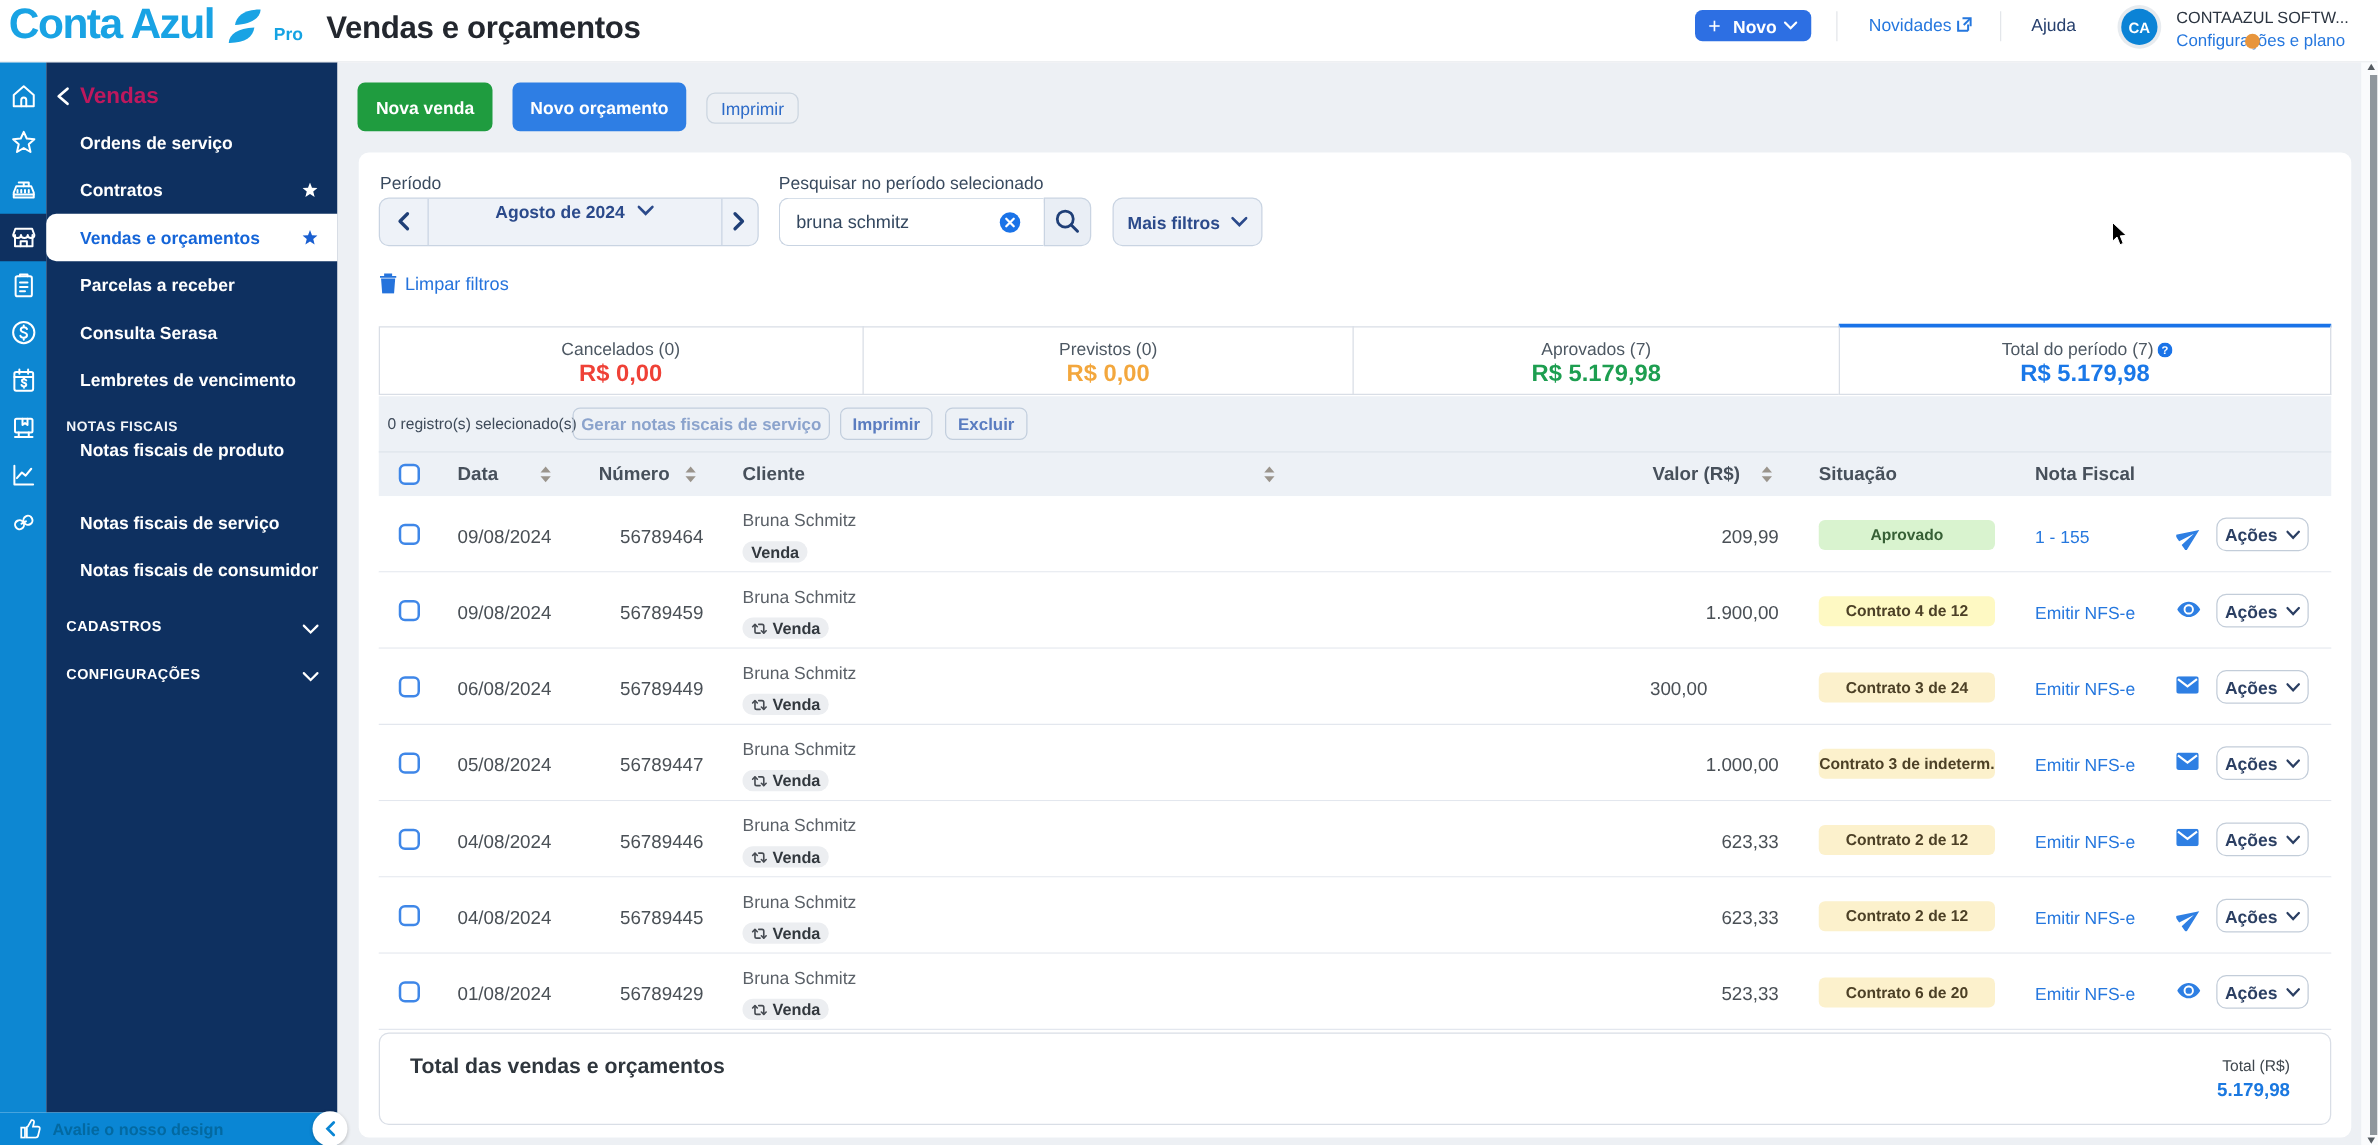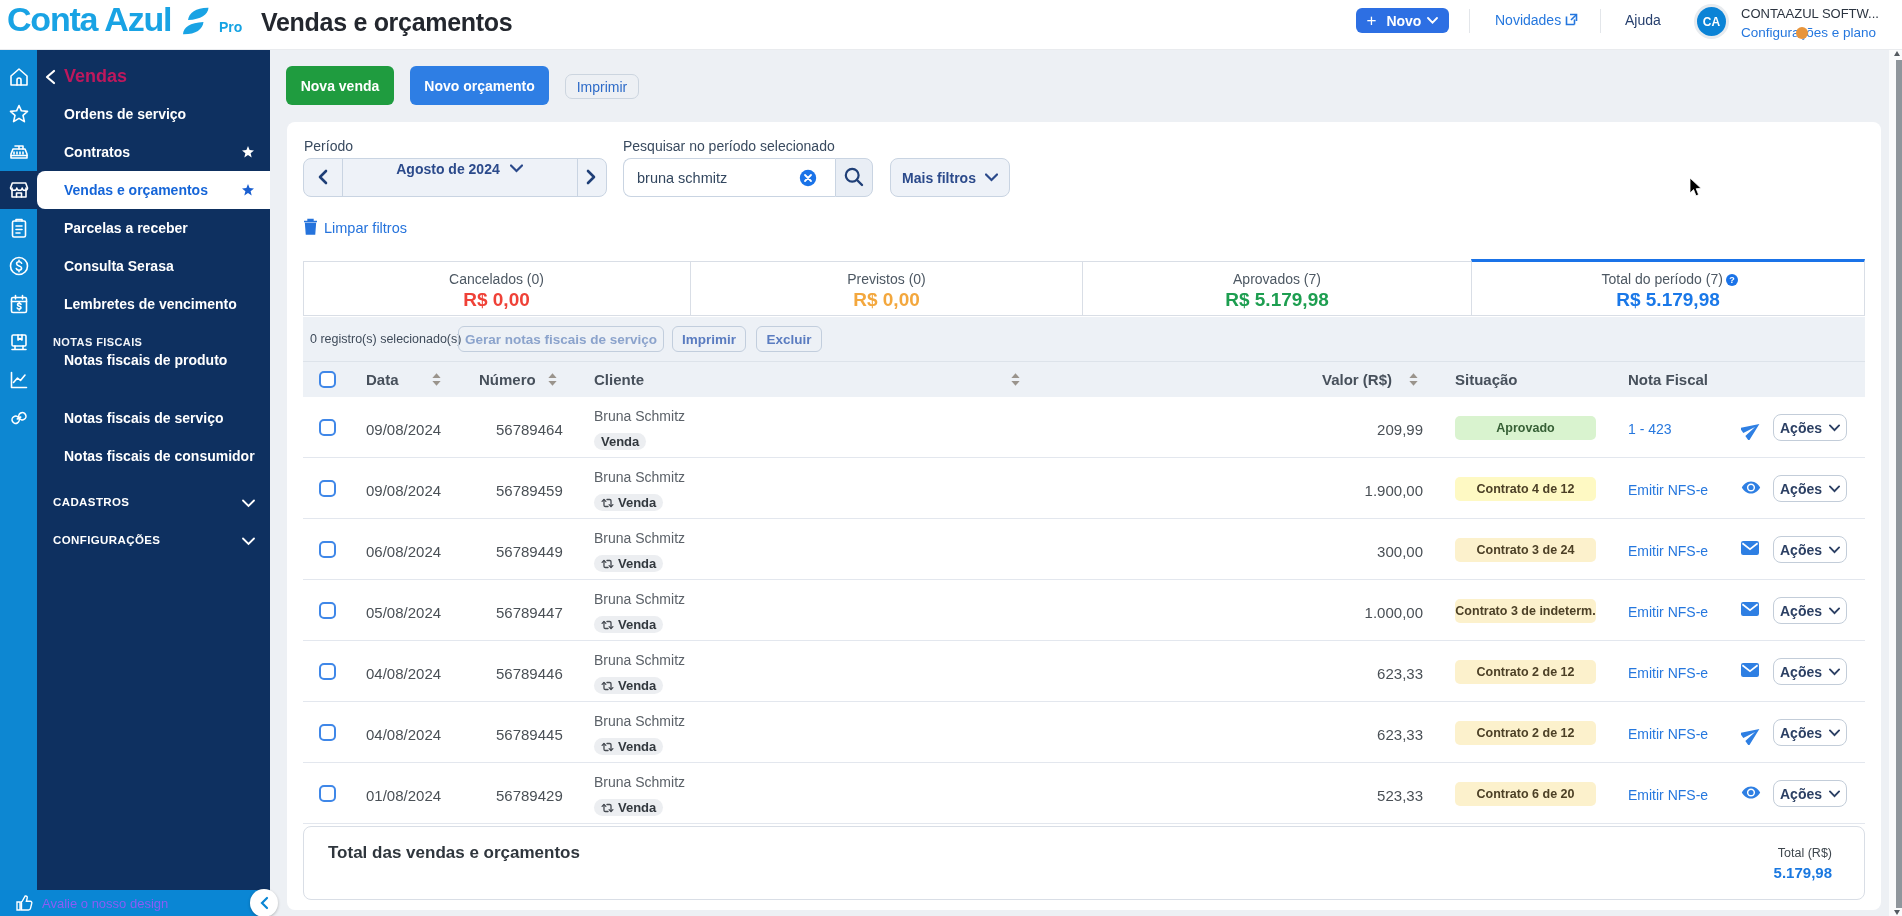--- a/index.html
+++ b/index.html
@@ -114,21 +114,21 @@
   </svg>
 <div class="abs" style="left:53px;top:534px;font-size:11.5px;font-weight:bold;color:#fff;letter-spacing:0.4px">CONFIGURAÇÕES</div>
 <svg class="abs" style="left:242px;top:537px" width="13" height="9" viewBox="0 0 13 9">
     <path d="M1 1.5 L6.5 7 L12 1.5" stroke="#fff" stroke-width="1.8" fill="none" stroke-linecap="round"></path>
   </svg>
 
 <div class="abs" style="left:0;top:890px;width:270px;height:26px;background:#0a86d4"></div>
 <svg class="abs" style="left:16px;top:895px" width="17" height="16" viewBox="0 0 17 16">
     <path d="M1 7 L4 7 L4 15 L1 15 Z M5.5 15 L12.5 15 C13.6 15 14.3 14.4 14.5 13.4 L15.8 8.2 C16 7.2 15.4 6.3 14.3 6.3 L10.4 6.3 L11.2 3 C11.5 1.8 10.8 1 9.7 1 L9.2 1 L6.2 6.3 L5.5 6.6 Z" fill="none" stroke="#fff" stroke-width="1.4"></path>
   </svg>
-<div class="abs" style="left:42px;top:896px;font-size:13px;font-weight:normal;color:#8b5cf6">Avalie o nosso design</div>
+<div class="abs" style="left:42px;top:896px;font-size:13px;font-weight:bold;color:#0369a1">Avalie o nosso design</div>
 <div class="abs" style="left:250px;top:889px;width:28px;height:28px;border-radius:50%;background:#fff;box-shadow:0 1px 3px rgba(0,0,0,.25);z-index:6"></div>
 <svg class="abs" style="left:259px;top:896px;z-index:7" width="10" height="14" viewBox="0 0 10 14">
     <path d="M8 2 L3 7 L8 12" stroke="#0a86d4" stroke-width="2.2" fill="none" stroke-linecap="round"></path>
   </svg>
 
 <div class="abs" style="left:270px;top:50px;width:1632px;height:866px;background:#edf0f4"></div>
 
 <div class="abs" style="left:286px;top:66px;width:108px;height:39px;background:#1f9c3f;border-radius:6px;display:flex;align-items:center;justify-content:center;color:#fff;font-size:14px;font-weight:bold">Nova venda</div>
 <div class="abs" style="left:410px;top:66px;width:139px;height:39px;background:#2e7ee4;border-radius:6px;display:flex;align-items:center;justify-content:center;color:#fff;font-size:14px;font-weight:bold">Novo orçamento</div>
 <div class="abs" style="left:565px;top:74px;width:74px;height:25px;border:1px solid #ccd5df;border-radius:7px;display:flex;align-items:center;justify-content:center;color:#2d6bc8;font-size:14px;font-weight:500">Imprimir</div>
@@ -219,21 +219,21 @@
 <div class="abs" style="left:1628px;top:371px;font-size:15px;font-weight:bold;color:#47505b">Nota Fiscal</div>
 
 <div style="position:absolute;left:303px;top:397px;width:1562px;height:61px;border-bottom:1px solid #e3e7ee;background:#fff">
 <div class="cb" style="left:15.5px;top:22px"></div>
 <div style="position:absolute;left:63px;top:24px;font-size:15px;color:#4a5056">09/08/2024</div>
 <div style="position:absolute;left:193px;top:24px;font-size:15px;color:#4a5056">56789464</div>
 <div style="position:absolute;left:291px;top:11px;font-size:14px;color:#5b6168">Bruna Schmitz</div>
 <div style="position:absolute;left:291px;top:36px;height:17px;border-radius:9px;background:#eceef1;display:flex;align-items:center;padding:0 7px;gap:4px;font-size:13px;font-weight:bold;color:#32383e">Venda</div>
 <div style="position:absolute;left:1017px;top:24px;width:103px;text-align:right;font-size:15px;color:#4a5056">209,99</div>
 <div style="position:absolute;left:1152px;top:19px;width:141px;height:24px;border-radius:5px;background:#d9f3cf;display:flex;align-items:center;justify-content:center;font-size:12.5px;font-weight:bold;color:#365f35;white-space:nowrap">Aprovado</div>
-<div style="position:absolute;left:1325px;top:24px;font-size:14px;color:#2577de">1 - 423</div>
+<div style="position:absolute;left:1325px;top:24px;font-size:14px;color:#2577de">1 - 155</div>
 <div style="position:absolute;left:1438px;top:22px"><svg width="21" height="21" viewBox="0 0 24 24">
         <path d="M2 21 L23 12 L2 3 L2 10 L17 12 L2 14 Z" fill="#2e7fe3" transform="rotate(-35 12 12)"></path>
       </svg></div>
 <div style="position:absolute;left:1470px;top:17px;width:74px;height:27px;border:1px solid #c3cdd9;border-radius:8px;background:#fff;display:flex;align-items:center;justify-content:center;gap:7px;font-size:14px;font-weight:bold;color:#2b3f63">Ações <svg width="11" height="8" viewBox="0 0 12 8">
         <path d="M1 1.2 L6 6.4 L11 1.2" stroke="#2b3f63" stroke-width="2" fill="none" stroke-linecap="round"></path>
       </svg></div>
 </div>
 <div style="position:absolute;left:303px;top:458px;width:1562px;height:61px;border-bottom:1px solid #e3e7ee;background:#fff">
 <div class="cb" style="left:15.5px;top:22px"></div>
 <div style="position:absolute;left:63px;top:24px;font-size:15px;color:#4a5056">09/08/2024</div>
@@ -260,21 +260,21 @@
 <div class="cb" style="left:15.5px;top:22px"></div>
 <div style="position:absolute;left:63px;top:24px;font-size:15px;color:#4a5056">06/08/2024</div>
 <div style="position:absolute;left:193px;top:24px;font-size:15px;color:#4a5056">56789449</div>
 <div style="position:absolute;left:291px;top:11px;font-size:14px;color:#5b6168">Bruna Schmitz</div>
 <div style="position:absolute;left:291px;top:36px;height:17px;border-radius:9px;background:#eceef1;display:flex;align-items:center;padding:0 7px;gap:4px;font-size:13px;font-weight:bold;color:#32383e"><svg width="13" height="12" viewBox="0 0 24 22" fill="none" stroke="#464b52" stroke-width="2.4" stroke-linecap="round" stroke-linejoin="round">
         <path d="M2 8 L5.5 4.5 L9 8"></path>
         <path d="M5.5 5 V15 a2.5 2.5 0 0 0 2.5 2.5 H13"></path>
         <path d="M22 14 L18.5 17.5 L15 14"></path>
         <path d="M18.5 17 V7 a2.5 2.5 0 0 0 -2.5 -2.5 H11"></path>
       </svg> Venda</div>
-<div style="position:absolute;left:1017px;top:24px;width:103px;text-align:right;font-size:15px;color:#4a5056">300,00</div>
+<div style="position:absolute;left:1017px;top:24px;width:103px;font-size:15px;color:#4a5056">300,00</div>
 <div style="position:absolute;left:1152px;top:19px;width:141px;height:24px;border-radius:5px;background:#fcf1cc;display:flex;align-items:center;justify-content:center;font-size:12.5px;font-weight:bold;color:#4c4026;white-space:nowrap">Contrato 3 de 24</div>
 <div style="position:absolute;left:1325px;top:24px;font-size:14px;color:#2577de">Emitir NFS-e</div>
 <div style="position:absolute;left:1438px;top:22px"><svg width="18" height="14" viewBox="0 0 18 14">
         <rect x="0" y="0" width="18" height="14" rx="2.2" fill="#2e7fe3"></rect>
         <path d="M1.4 2.3 L9 8.1 L16.6 2.3" stroke="#fff" stroke-width="1.7" fill="none"></path>
       </svg></div>
 <div style="position:absolute;left:1470px;top:17px;width:74px;height:27px;border:1px solid #c3cdd9;border-radius:8px;background:#fff;display:flex;align-items:center;justify-content:center;gap:7px;font-size:14px;font-weight:bold;color:#2b3f63">Ações <svg width="11" height="8" viewBox="0 0 12 8">
         <path d="M1 1.2 L6 6.4 L11 1.2" stroke="#2b3f63" stroke-width="2" fill="none" stroke-linecap="round"></path>
       </svg></div>
 </div>

